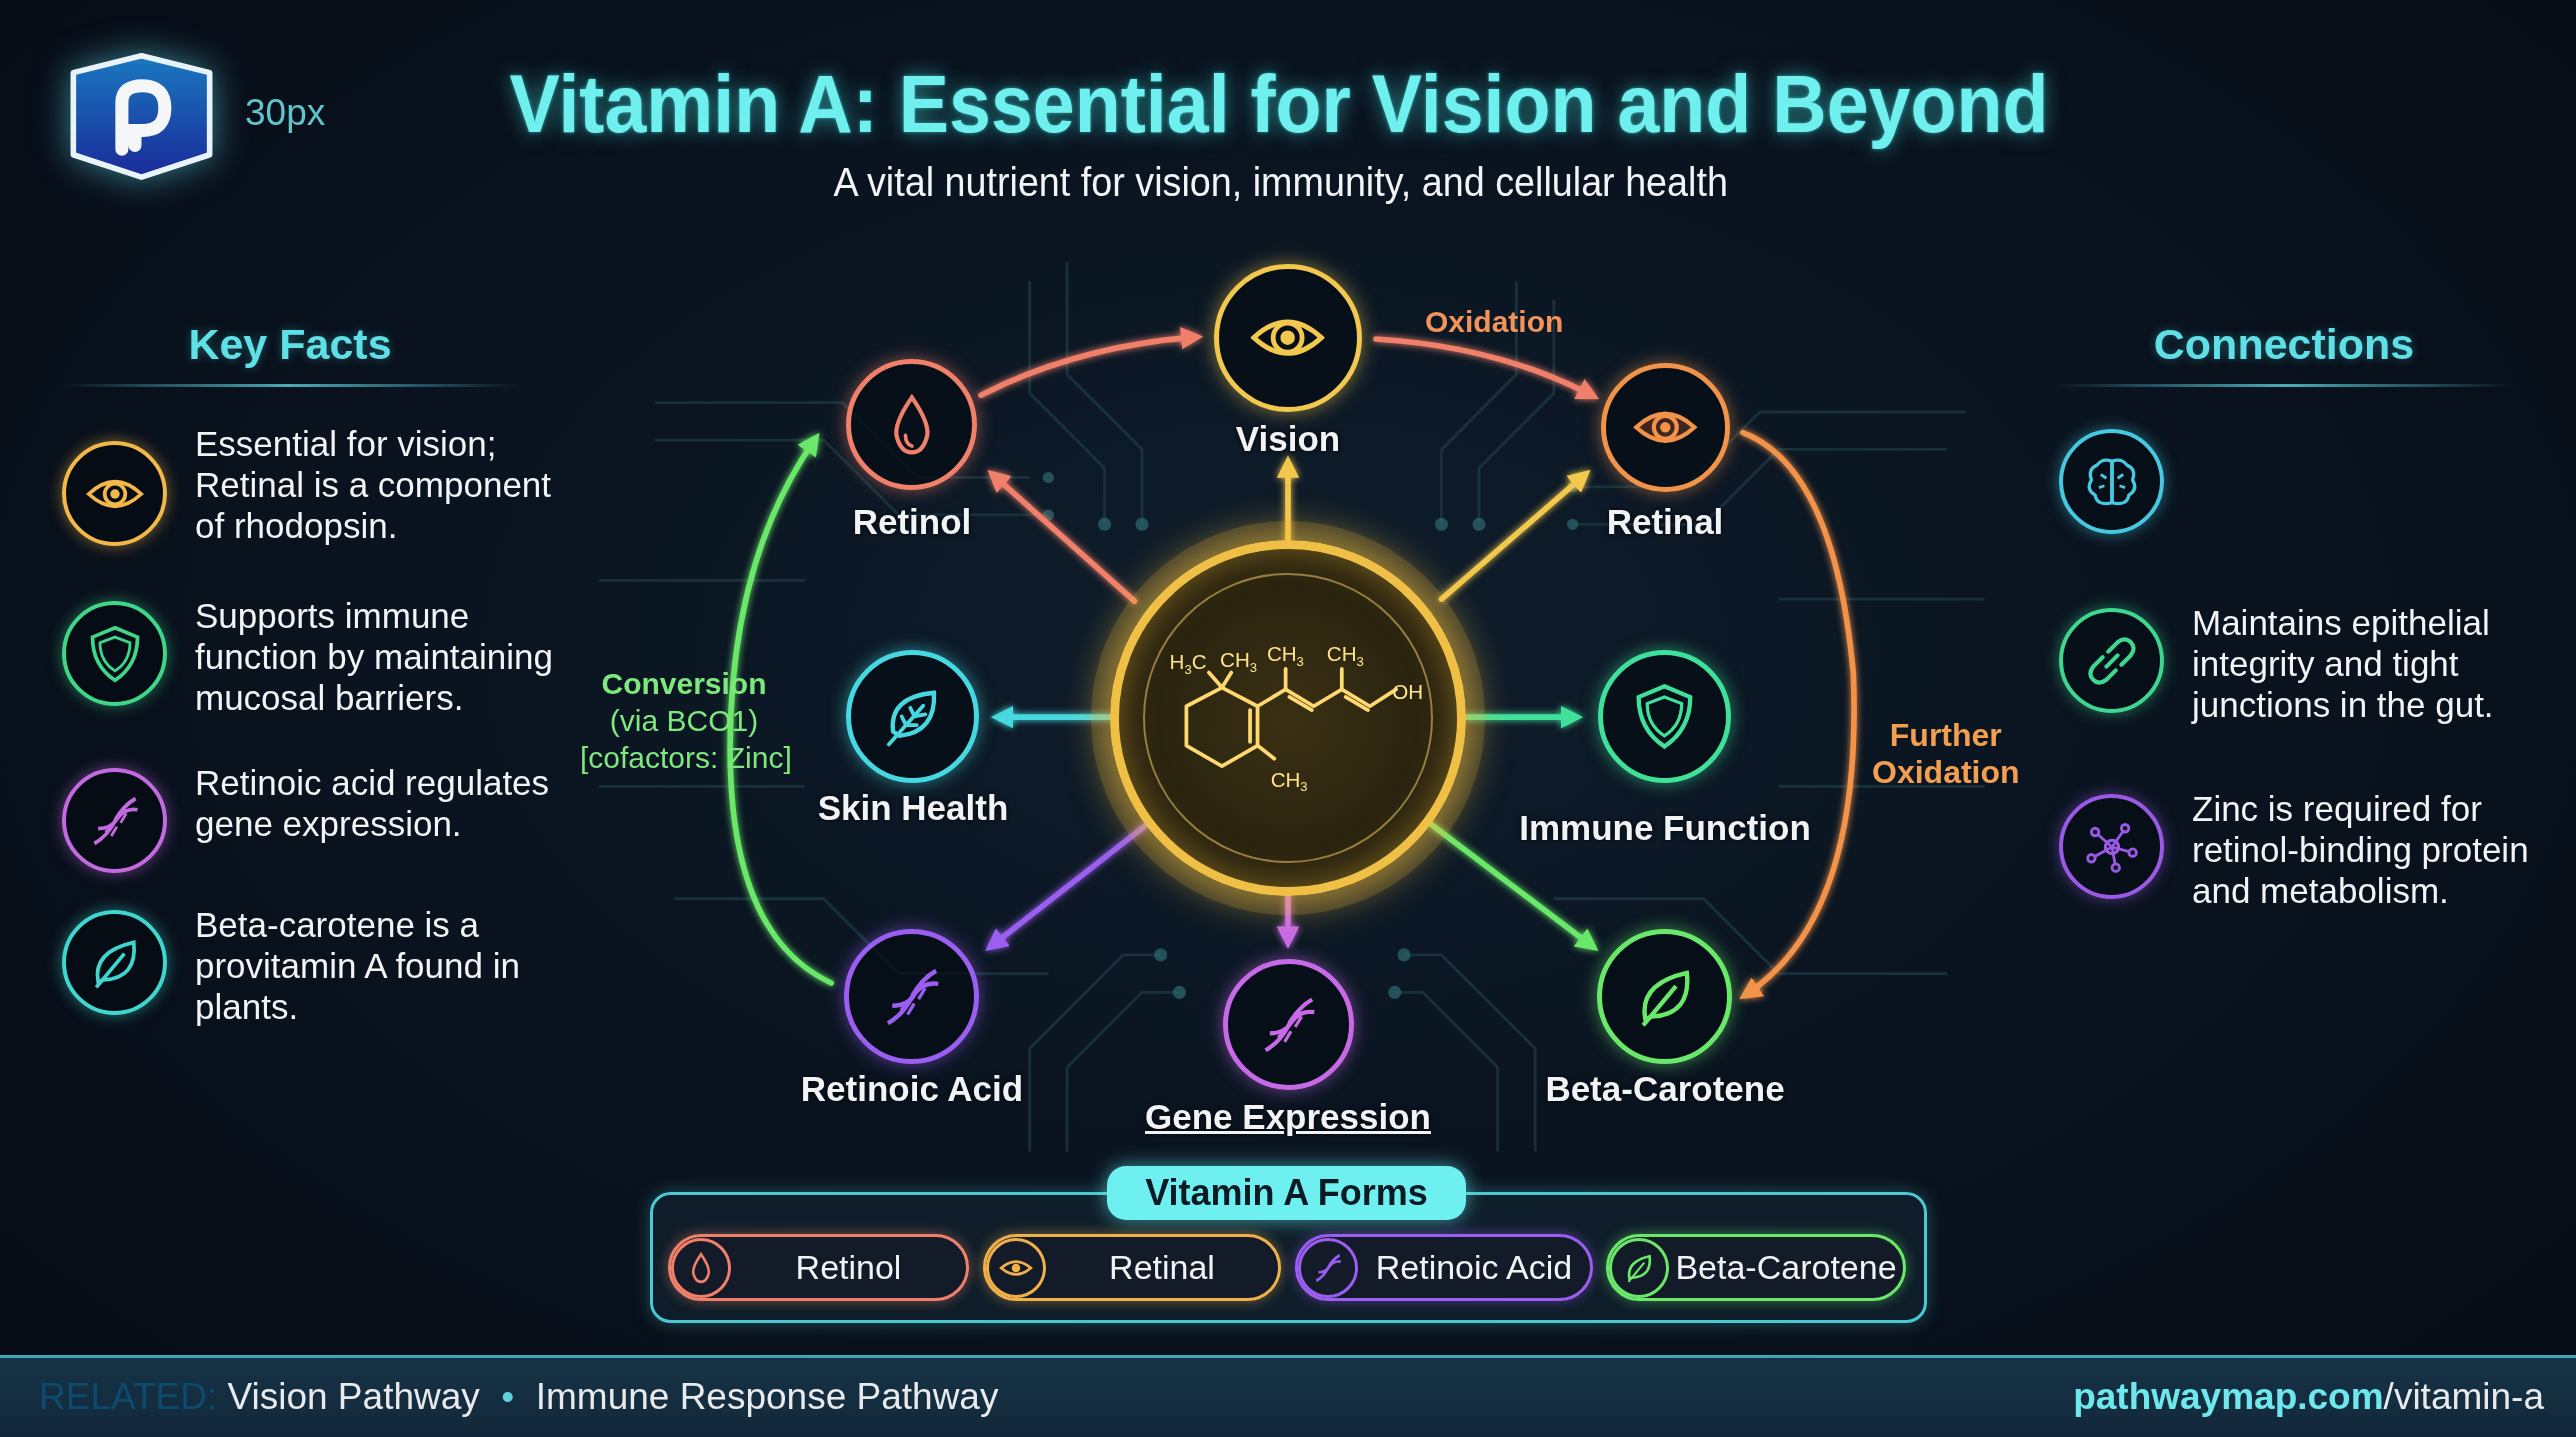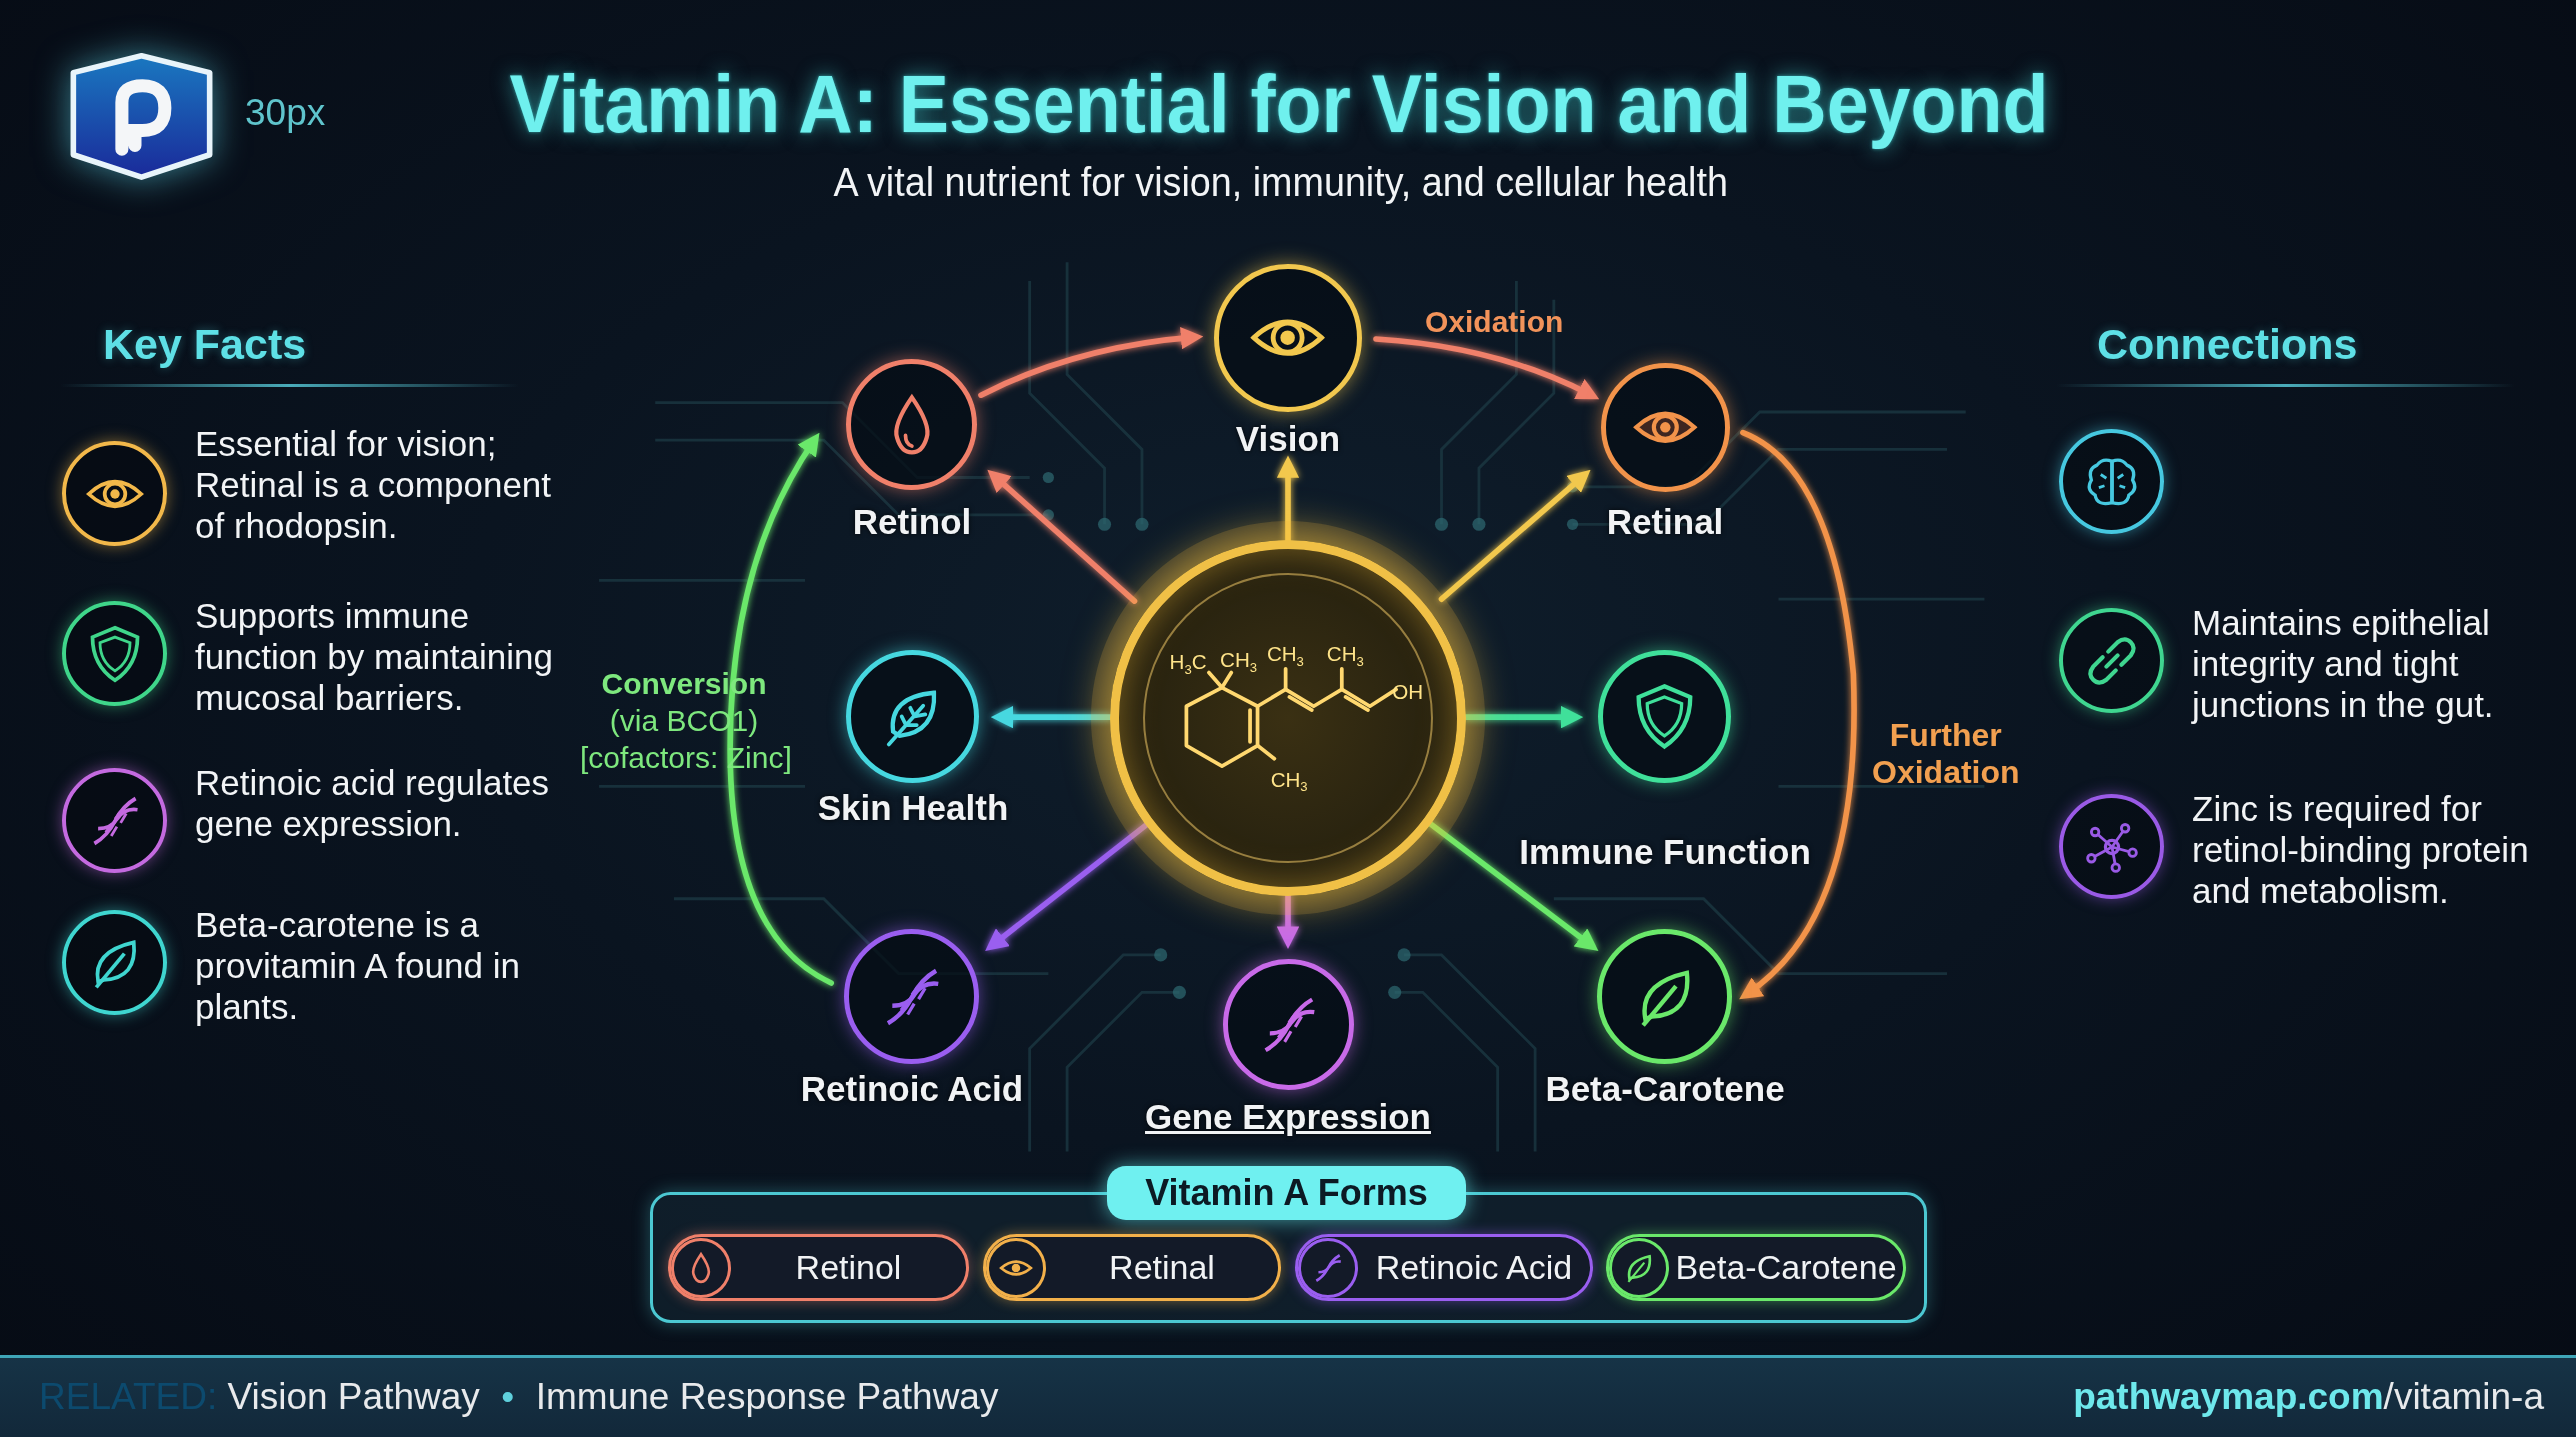--- a/index.html
+++ b/index.html
@@ -32,21 +32,21 @@
   }
   .title span { display: inline-block; transform: translateX(-9.4px) scaleX(0.93); }
   .subtitle {
     left: 0; width: 2576px; top: 159px; text-align: center;
     font-size: 41px; color: #f2f4f6;
   }
   .subtitle span { display: inline-block; transform: translateX(-7.5px) scaleX(0.92); }
 
   
   .panel-head {
-    font-size: 43px; font-weight: bold; color: #5ee0e6; 
+    font-size: 43px; font-weight: bold; color: #5ee0e6; text-align: center;
     text-shadow: 0 0 9.4px rgba(80,220,230,0.35);
   }
   .panel-rule {
     height: 2.8px;
     background: linear-gradient(90deg, rgba(64,180,200,0) 0%, rgba(90,210,225,0.8) 50%, rgba(64,180,200,0) 100%);
   }
   .fact { position: absolute; display: flex; align-items: flex-start; }
   .fact-icon {
     width: 105px; height: 105px; border-radius: 50%;
     border: 4.7px solid; flex: none; position: relative;
@@ -438,21 +438,21 @@
   <div class="node-label" style="left:913px; top:788px;">Skin Health</div>
 </div>
 
 <div class="node">
   <div class="node-ring" style="left:1598px; top:650px; width:133px; height:133px; border-color:#3fe09a; box-shadow:0 0 17px rgba(63,224,154,0.55);">
     <svg viewBox="0 0 64 64">
         <path d="M32 4 L56 14 Q56 44 32 60 Q8 44 8 14 Z" fill="none" stroke="#3fe09a" stroke-width="4"></path>
         <path d="M32 14 L48 20 Q48 40 32 50 Q16 40 16 20 Z" fill="none" stroke="#3fe09a" stroke-width="3"></path>
       </svg>
   </div>
-  <div class="node-label" style="left:1665px; top:832px;">Immune Function</div>
+  <div class="node-label" style="left:1665px; top:808px;">Immune Function</div>
 </div>
 
 <div class="node">
   <div class="node-ring" style="left:844px; top:929px; width:135px; height:135px; border-color:#9a5ef0; box-shadow:0 0 17px rgba(154,94,240,0.55);">
     <svg viewBox="0 0 64 64">
         <path d="M10 56 Q24 48 32 32 Q40 16 54 8" fill="none" stroke="#9a5ef0" stroke-width="4"></path>
         <path d="M14 40 Q28 40 34 30 Q42 18 56 20" fill="none" stroke="#9a5ef0" stroke-width="4"></path>
         <path d="M22 44 L28 36 M28 48 L34 38 M32 30 L38 22 M38 34 L44 24" stroke="#9a5ef0" stroke-width="3"></path>
       </svg>
   </div>

